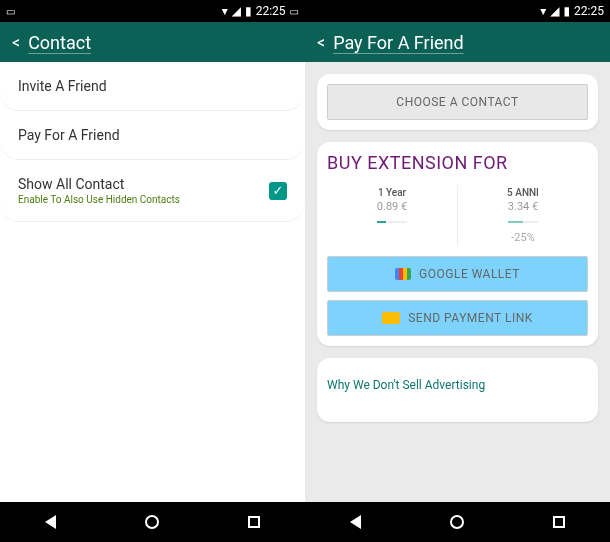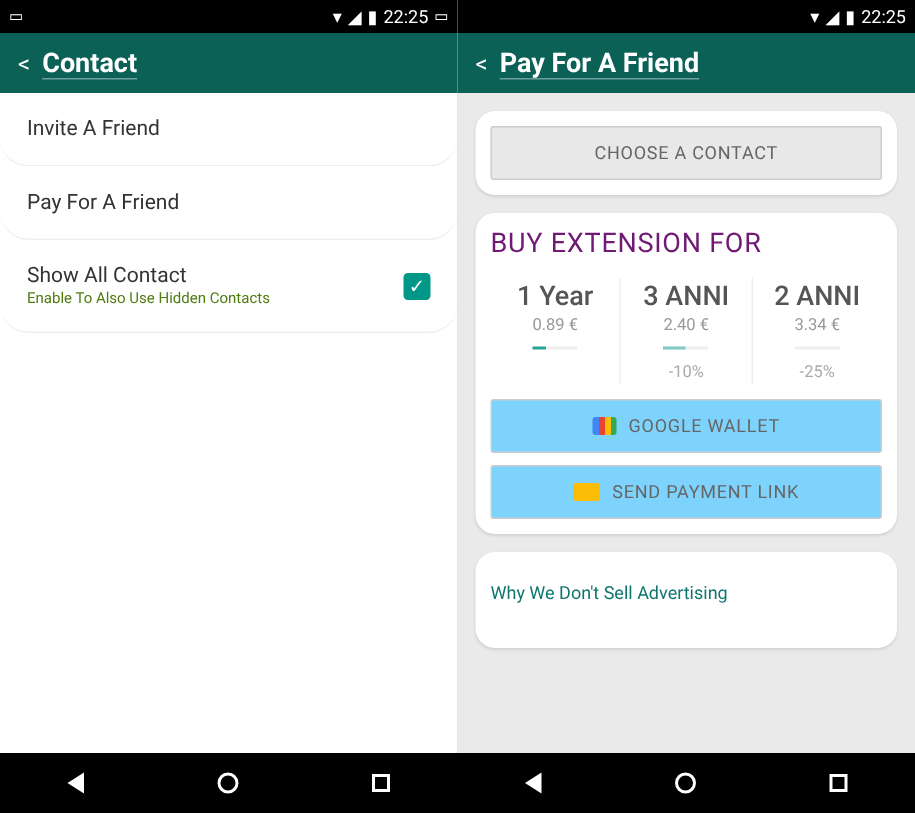--- a/index.html
+++ b/index.html
@@ -38,21 +38,21 @@
       height: 40px;
       background: #0C6157;
       color: #fff;
       display: flex;
       align-items: center;
       padding: 0 12px;
       font-size: 18px;
       gap: 8px;
     }
     .back-arrow { font-size: 16px; }
-    .title { display: inline-block; font-weight: bold; }
+    .title { display: inline-block; }
     .title-underline { text-decoration: underline; text-decoration-color: rgba(255,255,255,0.4); text-underline-offset: 4px; }
     .content-left {
       background: #fff;
       flex: 1;
     }
     .list-item {
       padding: 16px 18px;
       font-size: 14px;
       color: #333;
       border-bottom: 1px solid #eee;
@@ -111,21 +111,21 @@
       display: flex;
       flex-direction: column;
       align-items: center;
       padding: 2px 4px;
       border-left: 1px solid #eee;
       font-size: 12px;
       color: #666;
       gap: 2px;
     }
     .plan:first-child { border-left: none; }
-    .plan-name { font-weight: 500; color: #555; font-size: 18px; }
+    .plan-name { font-weight: 500; color: #555; font-size: 10px; }
     .plan-price { font-size: 11px; color: #999; }
     .plan-bar { width: 30px; height: 2px; background: #eee; margin: 6px 0; position: relative; }
     .plan-bar::after { content:''; position:absolute; left:0; top:0; height:2px; background:#26A69A; }
     .plan:nth-child(1) .plan-bar::after { width: 30%; }
     .plan:nth-child(2) .plan-bar::after { width: 50%; background:#80CBC4; }
     .plan:nth-child(3) .plan-bar::after { width: 0%; }
     .plan-discount { font-size: 11px; color: #aaa; }
     .wallet-icon { width: 16px; height: 12px; display:inline-block; background:linear-gradient(90deg,#4285F4 25%,#EA4335 25% 50%,#FBBC05 50% 75%,#34A853 75%); border-radius:2px; }
     .mail-icon { width: 18px; height: 12px; background:#FBBC05; border-radius:2px; display:inline-block; }
     .ad-text { text-align: left; font-size: 12px; color: #0f766e; padding: 10px 0 20px; }
@@ -201,27 +201,21 @@
       <div class="card">
         <div class="section-title">BUY EXTENSION FOR</div>
         <div class="plans">
           <div class="plan">
             <span class="plan-name">1 Year</span>
             <span class="plan-price">0.89 €</span>
             <span class="plan-bar"></span>
             <span class="plan-discount"></span>
           </div>
           <div class="plan">
-            <span class="plan-name">3 ANNI</span>
-            <span class="plan-price">2.40 €</span>
-            <span class="plan-bar"></span>
-            <span class="plan-discount">-10%</span>
-          </div>
-          <div class="plan">
-            <span class="plan-name">2 ANNI</span>
+            <span class="plan-name">5 ANNI</span>
             <span class="plan-price">3.34 €</span>
             <span class="plan-bar"></span>
             <span class="plan-discount">-25%</span>
           </div>
         </div>
         <div style="height:10px"></div>
         <div class="big-btn light">
           <span class="wallet-icon"></span>
           <span>GOOGLE WALLET</span>
         </div>

